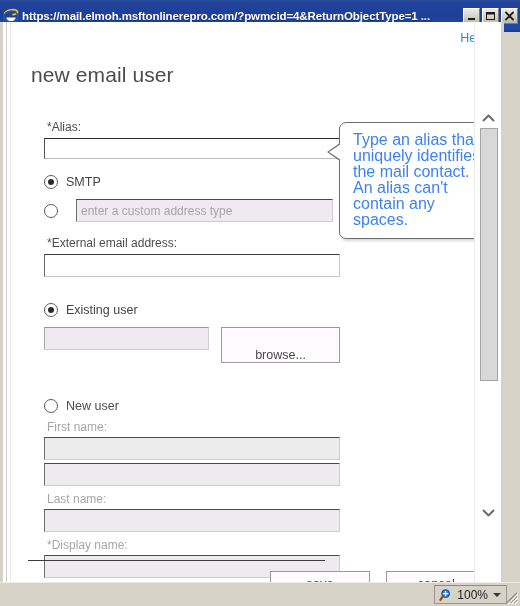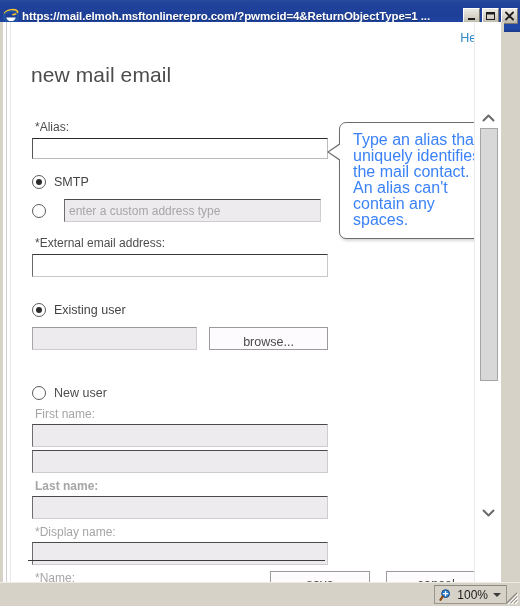--- a/index.html
+++ b/index.html
@@ -134,21 +134,21 @@
     font-size: 21px;
     color: #4c4c4c;
     font-weight: normal;
     letter-spacing: 0.1px;
     line-height: 1;
   }
 
   
   .form {
     position: absolute;
-    left: 4px;
+    left: 16px;
     top: 98px;
     width: 330px;
   }
   .field-label {
     font-size: 12px;
     color: #4d4d4d;
     margin-left: 19px;
     line-height: 14px;
     white-space: nowrap;
   }
@@ -277,21 +277,21 @@
     width: 119px;
     height: 23px;
     box-sizing: border-box;
     background: #fdfbfd;
     border: 1px solid #9b999b;
     font-family: "Liberation Sans", sans-serif;
     font-size: 12.5px;
     color: #4a4a4a;
     cursor: pointer;
     line-height: 21px;
-    padding: 4px;
+    padding: 17px;
   }
 
   
   .footer-sep {
     position: absolute;
     left: 16px;
     top: 538px;
     width: 297px;
     height: 1px;
     background: #3b3b3b;
@@ -446,21 +446,21 @@
 
   <div class="client">
     <div class="client-inner">
 
       <div class="left-gutter"></div>
 
       <div class="page">
 
         <a class="help-link">Help</a>
 
-        <div class="page-title">new mail email</div>
+        <div class="page-title">new email user</div>
 
         <div class="form">
 
           <div class="field-label">*Alias:</div>
           <input class="txt focused" type="text" style="margin-top: 4px;" autofocus="" placeholder="">
 
           <div class="radio-row" style="margin-top:16px;">
             <span class="radio checked"></span>
             <span class="radio-label" style="">SMTP</span>
           </div>
@@ -486,21 +486,21 @@
           <div class="radio-row" style="margin-top:36px;">
             <span class="radio"></span>
             <span class="radio-label" style="color:#4d4d4d;">New user</span>
           </div>
 
           <div class="field-label disabled" style="margin-top:7px;">First name:</div>
           <input class="txt disabled" type="text" style="margin-top: 3px; height: 23px;" disabled="">
 
           <input class="txt disabled" type="text" style="margin-top: 3px; height: 23px;" disabled="">
 
-          <div class="field-label disabled" style="margin-top:6px;font-weight:bold;">Last name:</div>
+          <div class="field-label disabled" style="margin-top:6px;">Last name:</div>
           <input class="txt disabled" type="text" style="margin-top: 3px; height: 23px;" disabled="">
 
           <div class="field-label disabled" style="margin-top:6px;">*Display name:</div>
           <input class="txt disabled" type="text" style="margin-top: 3px; height: 23px;" disabled="">
 
           <div class="field-label disabled" style="margin-top:6px;">*Name:</div>
         </div>
 
         <div class="callout">
           <span class="callout-arrow"></span>

